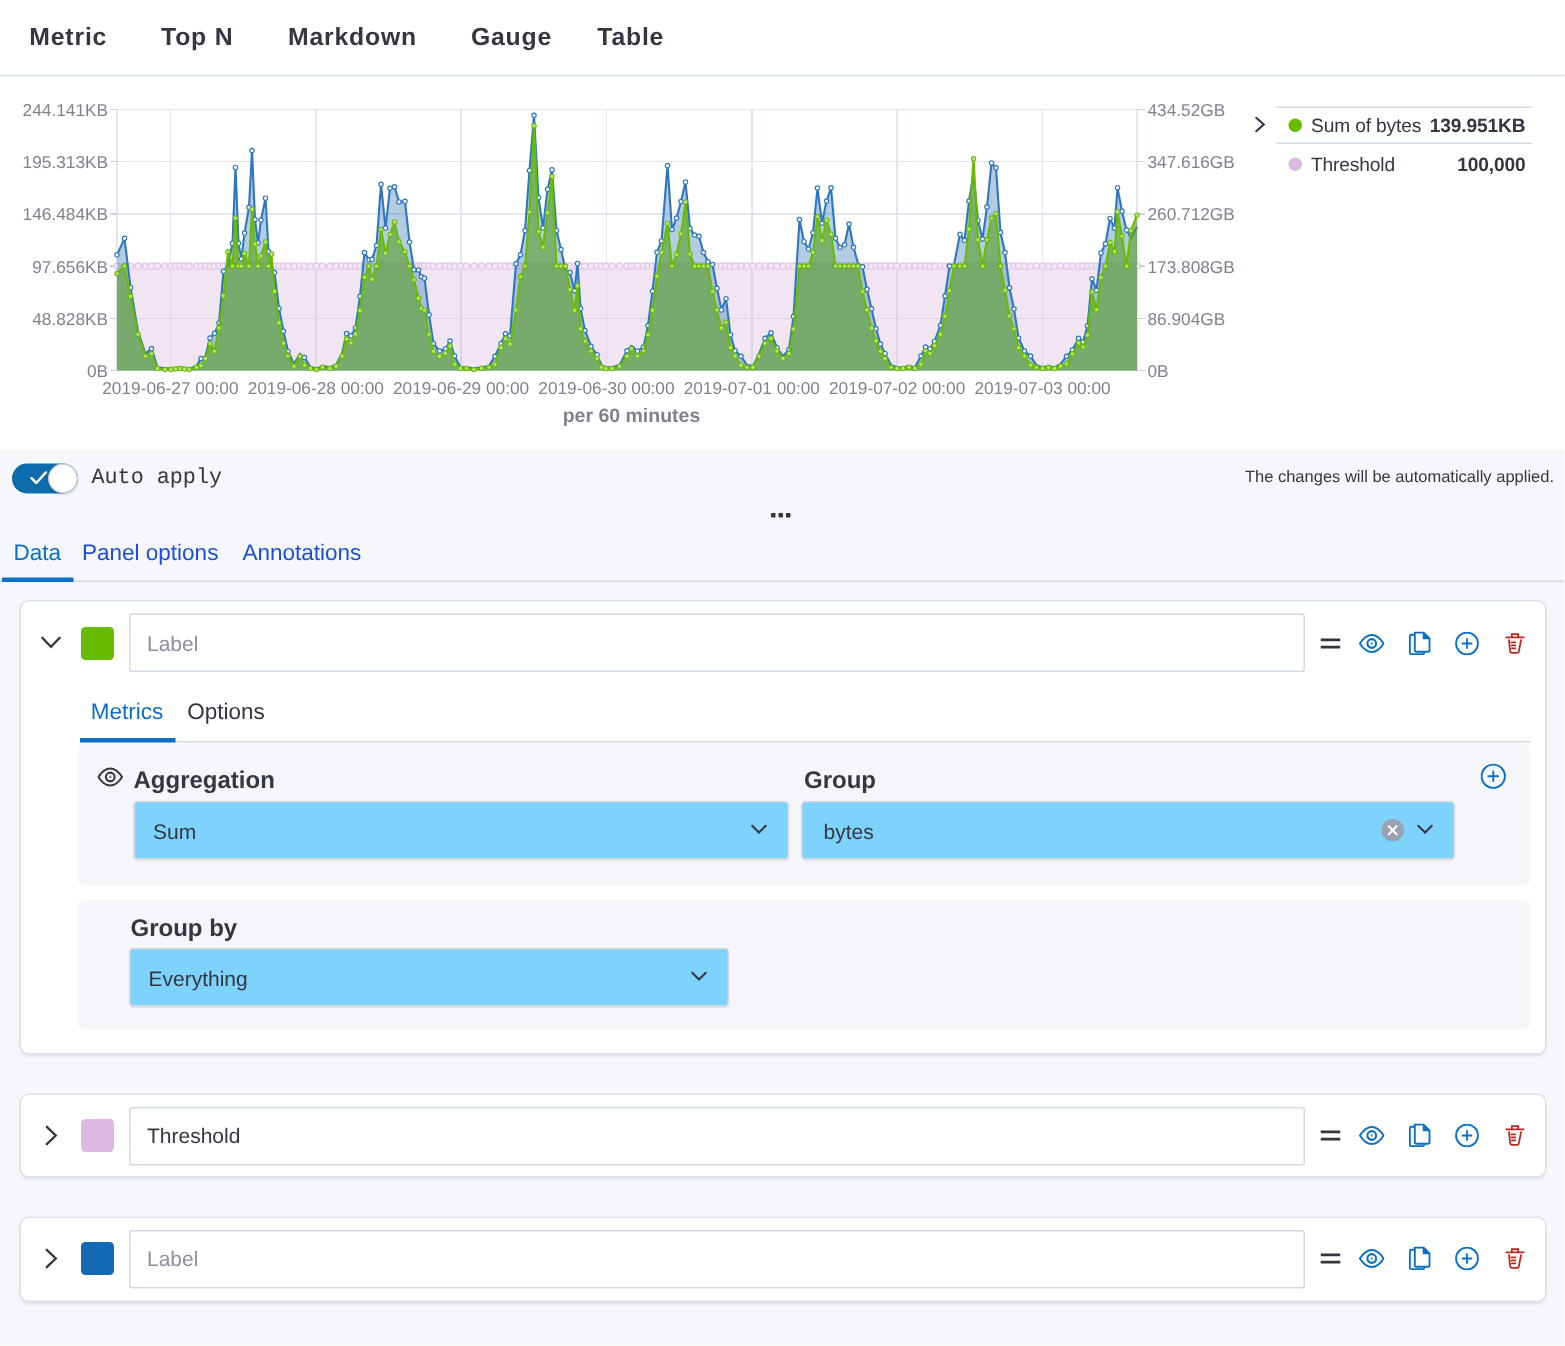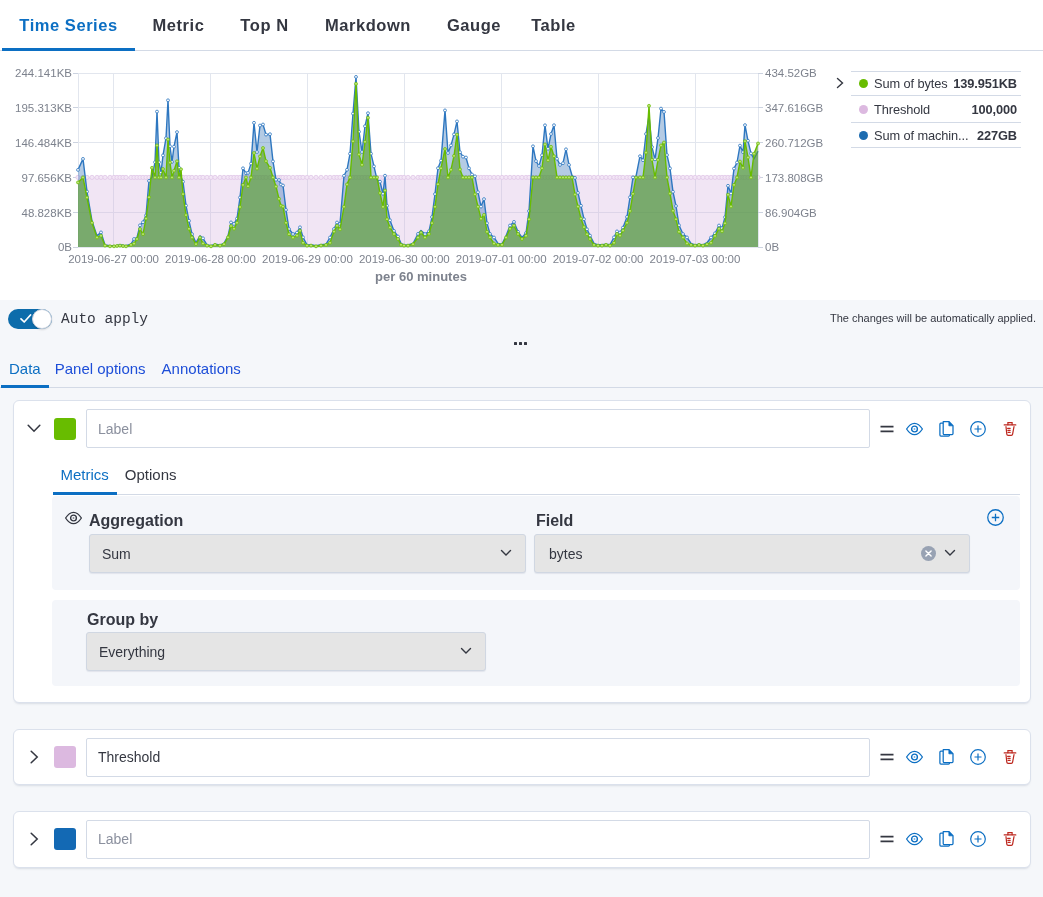--- a/index.html
+++ b/index.html
@@ -53,29 +53,28 @@
 
 
 #mtabs { position:absolute; left:52.5px; top:458px; width:967px; height:37px; border-bottom:1px solid #d3dae6; display:flex; }
 #mtabs .tab { font-size:15px; color:#343741; padding:0 8px; line-height:34px; height:37px; }
 #mtabs .tab.active { color:#0c6fc3; box-shadow: inset 0 -3px 0 #0c6fc3; }
 
 .subpanel { position:absolute; left:52px; width:968px; background:#f4f6fa; border-radius:4px; }
 #sub1 { top:496px; height:94px; }
 #sub2 { top:600px; height:86px; }
 .flabel { position:absolute; font-size:16px; font-weight:700; color:#343741; }
-.sel { position:absolute; height:39px; background:#e5e5e5; border:1px solid #d0d7e2; border-radius:3px; font-size:14px; display:flex; align-items:center; padding-left:12px; box-shadow:0 1px 1px rgba(152,162,179,0.2); }
+.sel { position:absolute; height:39px; background:#7dd3fc; border:1px solid #d0d7e2; border-radius:3px; font-size:14px; display:flex; align-items:center; padding-left:12px; box-shadow:0 1px 1px rgba(152,162,179,0.2); }
 .sel .chev { position:absolute; right:13px; top:14px; }
 .clearbtn { position:absolute; }
 </style>
 </head>
 <body>
 
 <div id="topbar">
-  <div class="tab active" style="width:133px">Time Series</div>
   <div class="tab" style="width:87px">Metric</div>
   <div class="tab" style="width:85px">Top N</div>
   <div class="tab" style="width:126px;margin-left:-2px">Markdown</div>
   <div class="tab" style="width:88px;margin-left:-1px">Gauge</div>
   <div class="tab" style="width:83px;margin-left:-6px">Table</div>
 </div>
 
 <div id="chartwrap"></div>
 <svg id="chart" width="1043" height="300" viewBox="0 0 1043 300" style="position:absolute;left:0;top:0">
     <g stroke="#e2e6ee" stroke-width="1" shape-rendering="crispEdges">
@@ -725,25 +724,20 @@
   <div class="row">
       <span class="dot" style="background:#68bc00"></span>
       <span class="lab">Sum of bytes</span>
       <span class="val">139.951KB</span>
     </div>
   <div class="row">
       <span class="dot" style="background:#dcb9e0"></span>
       <span class="lab">Threshold</span>
       <span class="val">100,000</span>
     </div>
-  <div class="row">
-      <span class="dot" style="background:#1d6cb0"></span>
-      <span class="lab">Sum of machin...</span>
-      <span class="val">227GB</span>
-    </div>
 </div>
 
 <div id="editor"></div>
 
 <div id="autoapply">
   <div class="switch">
     <svg width="12" height="10" viewBox="0 0 12 10" style="position:absolute;left:12px;top:5px">
         <path d="M1 4.8 L4.2 8 L10.5 1" fill="none" stroke="#fff" stroke-width="1.7" stroke-linecap="round" stroke-linejoin="round"></path>
       </svg>
     <span class="knob"></span>
@@ -869,21 +863,21 @@
 
 <div id="sub1" class="subpanel"></div>
 <div id="sub2" class="subpanel"></div>
 
 <svg class="abs" style="left:64.5px;top:511px" width="17" height="14" viewBox="0 0 17 14">
     <path d="M0.6 7 C3.1 3.1 5.8 1.3 8.5 1.3 C11.2 1.3 13.9 3.1 16.4 7 C13.9 10.9 11.2 12.7 8.5 12.7 C5.8 12.7 3.1 10.9 0.6 7 Z" fill="none" stroke="#343741" stroke-width="1.3"></path>
     <circle cx="8.5" cy="7" r="2.9" fill="none" stroke="#343741" stroke-width="1.4"></circle>
     <circle cx="8.5" cy="7" r="0.95" fill="#343741" opacity="0.55"></circle>
   </svg>
 <div class="flabel" style="left:89px;top:512px">Aggregation</div>
-<div class="flabel" style="left:536px;top:512px">Field</div>
+<div class="flabel" style="left:536px;top:512px">Group</div>
 <div class="sel" style="left:89px;top:534px;width:437px">Sum
   <svg class="chev" width="12" height="8" viewBox="0 0 12 8">
       <path d="M1.5 1.5 L6 6 L10.5 1.5" fill="none" stroke="#343741" stroke-width="1.4" stroke-linecap="round"></path>
     </svg>
 </div>
 <div class="sel" style="left:534px;top:534px;width:436px;padding-left:14px">bytes
   <svg class="clearbtn" style="right:33px;top:11px" width="15" height="15" viewBox="0 0 15 15">
       <circle cx="7.5" cy="7.5" r="7.5" fill="#98a2b3"></circle>
       <path d="M4.9 4.9 L10.1 10.1 M10.1 4.9 L4.9 10.1" stroke="#fff" stroke-width="1.4" stroke-linecap="round"></path>
     </svg>

